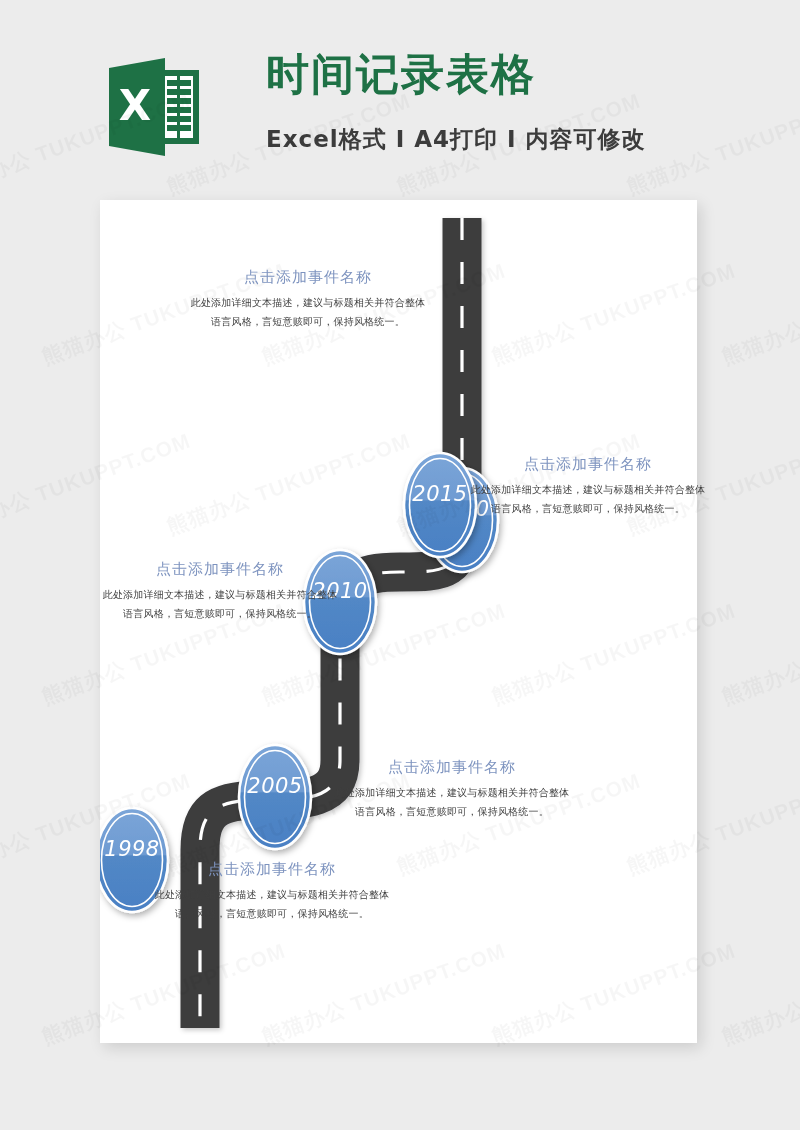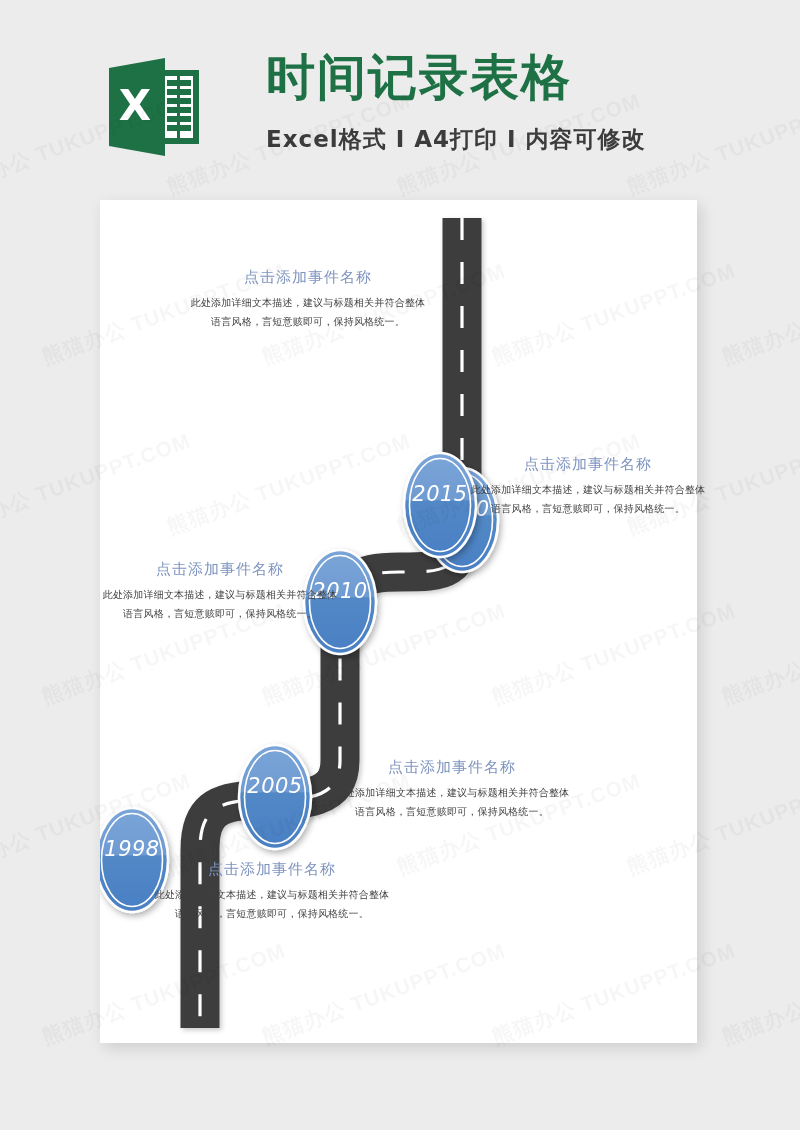--- a/index.html
+++ b/index.html
@@ -44,21 +44,21 @@
   #excel-logo {
     position: absolute;
     left: 109px; top: 58px;
     width: 97px; height: 98px;
   }
   #excel-logo svg { display: block; }
   #header-title {
     position: absolute;
     left: 266px; top: 52px;
     font-family: "DejaVu Sans", "Liberation Sans", sans-serif;
-    font-size: 49px;
+    font-size: 43px;
     font-weight: bold;
     color: #1e7145;
     letter-spacing: 2px;
     line-height: 1.05;
   }
   #header-subtitle {
     position: absolute;
     left: 266px; top: 124px;
     font-family: "DejaVu Sans", "Liberation Sans", sans-serif;
     font-size: 23px;

